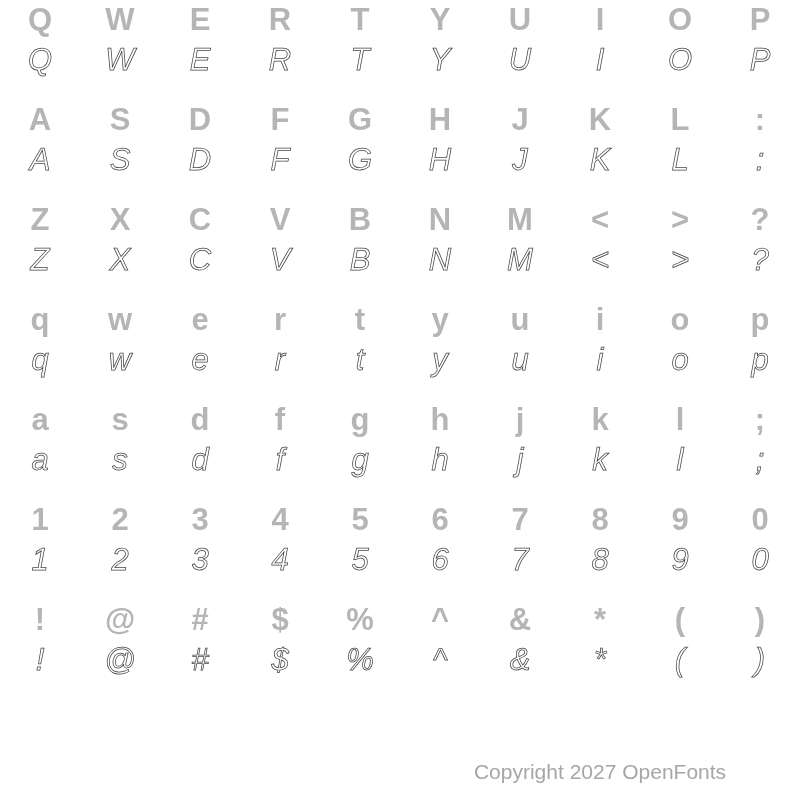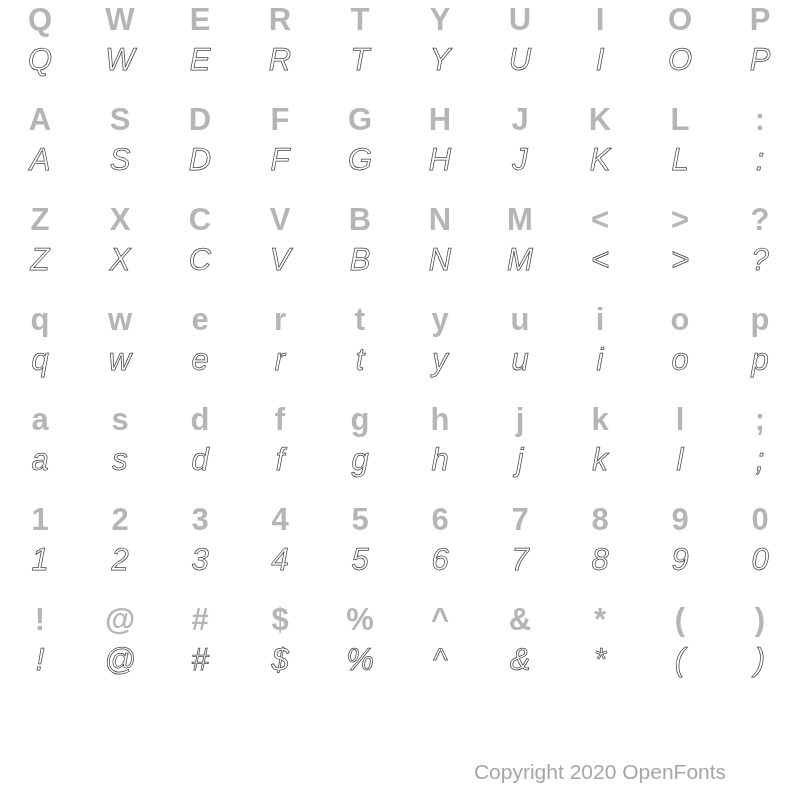--- a/index.html
+++ b/index.html
@@ -246,14 +246,14 @@
           <span class="cell">$</span>
           <span class="cell">%</span>
           <span class="cell">^</span>
           <span class="cell">&amp;</span>
           <span class="cell">*</span>
           <span class="cell">(</span>
           <span class="cell">)</span>
         </div>
       </div>
     </div>
-  <div class="footer">Copyright 2020 OpenFonts</div>
+  <div class="footer">Copyright 2027 OpenFonts</div>
 </div>
 
 </body></html>

